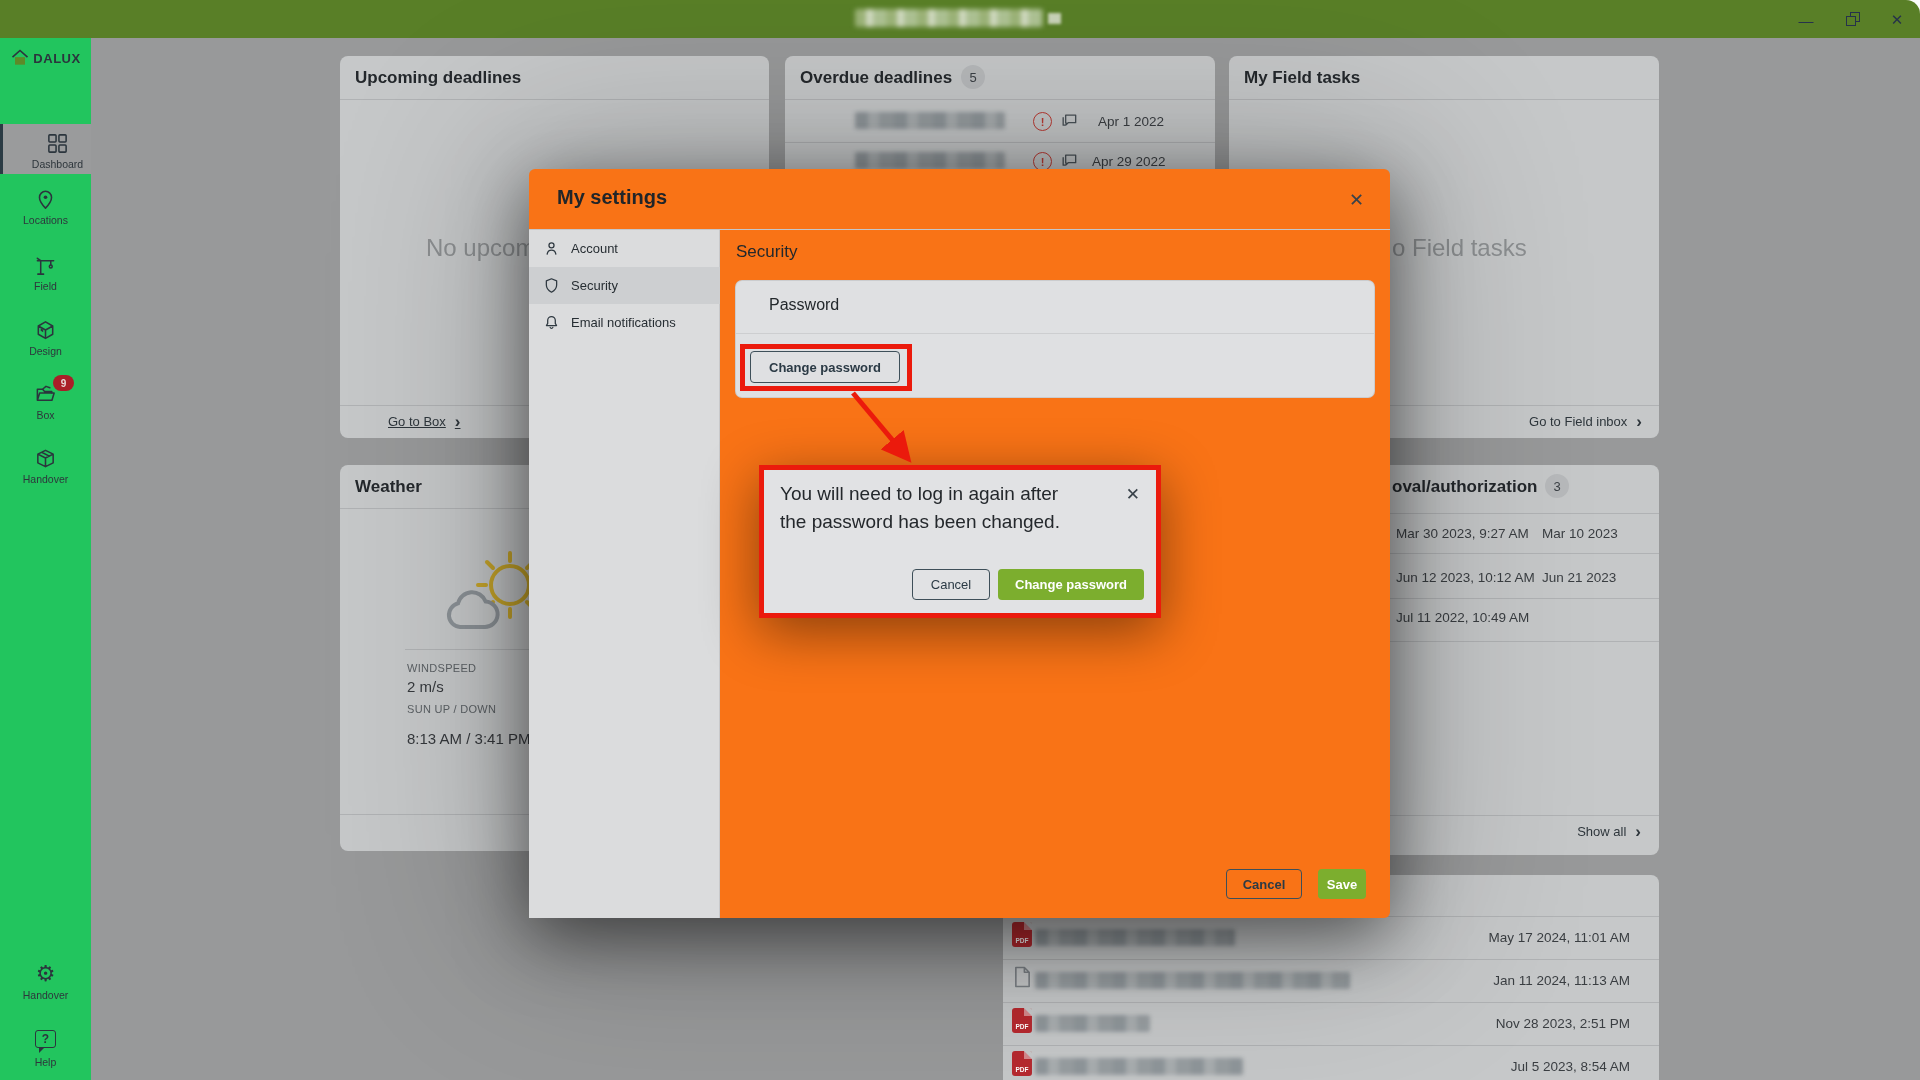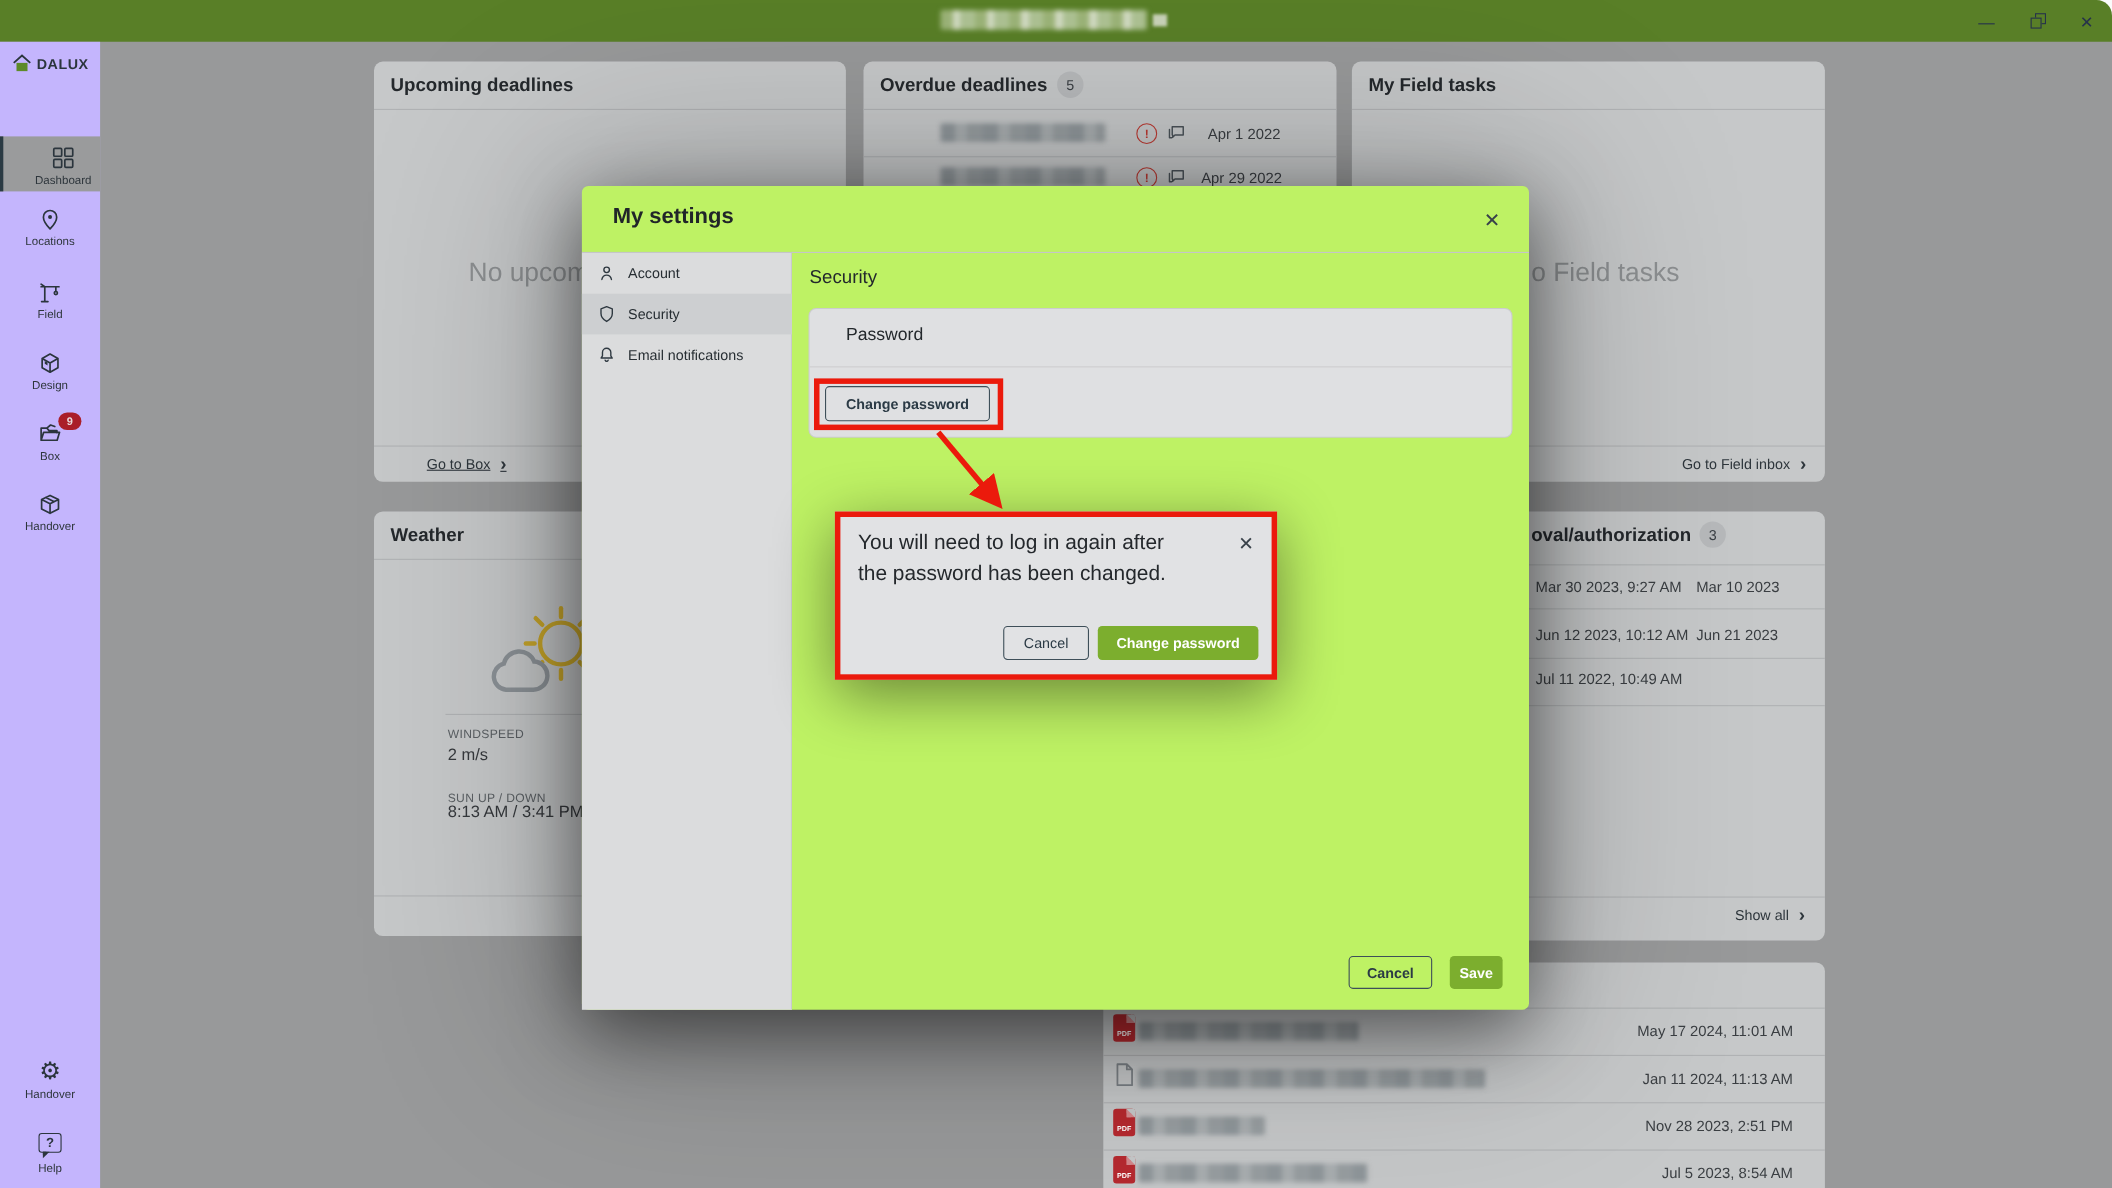--- a/index.html
+++ b/index.html
@@ -13,21 +13,21 @@
   .titleblur{position:absolute;left:855px;top:9px;width:188px;height:18px;border-radius:2px;
     background:repeating-linear-gradient(90deg,#9cb478 0 11px,#d3dcc3 11px 18px,#aec394 18px 31px);
     filter:blur(2.5px);}
   .titlechip{position:absolute;left:1048px;top:13px;width:13px;height:11px;background:#c9d3b8;filter:blur(1.5px);}
   .winbtn{position:absolute;top:7px;width:26px;height:26px;display:flex;align-items:center;justify-content:center;
           color:#26324b;font-size:15px;cursor:default;}
   .restore-glyph{position:relative;width:10px;height:10px;}
   .restore-glyph:before{content:"";position:absolute;left:3px;top:-3px;width:8px;height:8px;border:1.6px solid #26324b;}
   .restore-glyph:after{content:"";position:absolute;left:-1px;top:1px;width:8px;height:8px;border:1.6px solid #26324b;background:#597f27;}
   
-  .sidebar{position:absolute;left:0;top:38px;width:91px;height:1042px;background:#c4b5fd;z-index:1;}
+  .sidebar{position:absolute;left:0;top:38px;width:91px;height:1042px;background:#22c55e;z-index:1;}
   .brand{position:absolute;left:0;top:10px;width:91px;display:flex;align-items:center;justify-content:center;gap:3px;}
   .brand-text{font-size:13px;font-weight:bold;letter-spacing:.5px;color:#2b353d;}
   .nav-item{position:absolute;left:0;width:91px;display:flex;flex-direction:column;align-items:center;gap:3px;}
   .nav-item.active{background:#9a9b9c;}
   .nav-item.active:before{content:"";position:absolute;left:0;top:0;bottom:0;width:3px;background:#2b3b44;}
   .nicon{stroke:#2b353d;fill:none;stroke-width:1.6;stroke-linecap:round;stroke-linejoin:round;}
   .nlabel{font-size:10.5px;color:#2e363c;}
   .nav-badge{position:absolute;left:53px;top:-8px;min-width:13px;padding:0 4px;height:16px;border-radius:9px;
     background:#aa1e28;color:#e8d8d8;font-size:10px;font-weight:bold;display:flex;align-items:center;justify-content:center;}
   .gear-glyph{font-size:22px;line-height:24px;color:#2b353d;}
@@ -48,21 +48,21 @@
     filter:blur(2.2px);}
   .rowdate{position:absolute;font-size:13.5px;color:#3a3e42;white-space:nowrap;}
   .alert-ic{position:absolute;width:17px;height:17px;border-radius:50%;border:1.8px solid #bb3a33;color:#bb3a33;
     font-size:11px;font-weight:bold;display:flex;align-items:center;justify-content:center;}
   .wsmall{position:absolute;font-size:11px;letter-spacing:.3px;color:#5c6165;}
   .wval{position:absolute;font-size:15px;color:#36393d;}
   .pdf-ic{position:absolute;width:20px;height:25px;background:#b6292f;border-radius:3px;color:#fff;
     font-size:6.5px;font-weight:bold;display:flex;align-items:flex-end;justify-content:center;padding-bottom:3px;box-sizing:border-box;}
   .pdf-ic:before{content:"";position:absolute;right:0;top:0;border:4px solid #c6c8c9;border-left-color:#d4888c;border-bottom-color:#d4888c;border-radius:0 3px 0 0;}
   
-  .modal{position:absolute;left:529px;top:169px;width:861px;height:749px;background:#bef264;border-radius:6px;z-index:10;
+  .modal{position:absolute;left:529px;top:169px;width:861px;height:749px;background:#f97316;border-radius:6px;z-index:10;
     box-shadow:0 18px 70px rgba(0,0,0,.55), 0 0 180px 30px rgba(0,0,0,.20);}
   .modal-title{position:absolute;left:28px;top:17px;font-size:20px;font-weight:600;color:#212529;}
   .xbtn{position:absolute;font-size:17px;color:#39424a;cursor:pointer;}
   .mpanel{position:absolute;left:0;top:61px;width:191px;height:688px;background:#dbdcdd;border-right:1px solid #c8c9cb;box-sizing:border-box;}
   .mtab{position:absolute;left:0;width:191px;height:37px;display:flex;align-items:center;gap:10px;padding-left:13px;box-sizing:border-box;cursor:pointer;}
   .mtab.sel{background:#cdcfd1;}
   .mtab .nicon{stroke:#2f3941;}
   .mtab-label{font-size:13px;color:#272e33;}
   .section-title{position:absolute;left:207px;top:73px;font-size:17px;font-weight:500;color:#23282c;}
   .pw-card{position:absolute;left:207px;top:112px;width:638px;height:116px;background:#dfe0e2;border-radius:6px;
@@ -234,21 +234,21 @@
         <line x1="49" y1="19" x2="55" y2="25"></line>
           <line x1="89" y1="59" x2="95" y2="65"></line>
         <line x1="95" y1="19" x2="89" y2="25"></line>
           <line x1="55" y1="59" x2="49" y2="65"></line>
       </g>
       <path d="M22 84a12 12 0 0 1-2-23.6 14.5 14.5 0 0 1 27.6-2A10.5 10.5 0 0 1 46 84z" fill="#c6c8c9" stroke="#8c9297" stroke-width="4"></path>
     </svg>
     <div class="hdiv" style="left:65px;right:0;top:184px;"></div>
     <div class="wsmall" style="left:67px;top:197px;">WINDSPEED</div>
     <div class="wval" style="left:67px;top:213px;">2 m/s</div>
-    <div class="wsmall" style="left:67px;top:255px;text-align:right;">SUN UP / DOWN</div>
+    <div class="wsmall" style="left:67px;top:238px;text-align:right;">SUN UP / DOWN</div>
     <div class="wval" style="left:67px;top:265px;">8:13 AM / 3:41 PM</div>
     <div class="hdiv" style="top:349px;"></div>
   </div>
 
   <div class="card" style="left:1003px;top:465px;width:656px;height:390px;">
     <div class="card-title" style="left:389px;">oval/authorization</div>
     <div class="count-badge" style="left:542px;top:9px;">3</div>
     <div class="hdiv" style="top:48px;"></div>
 
     <div>

